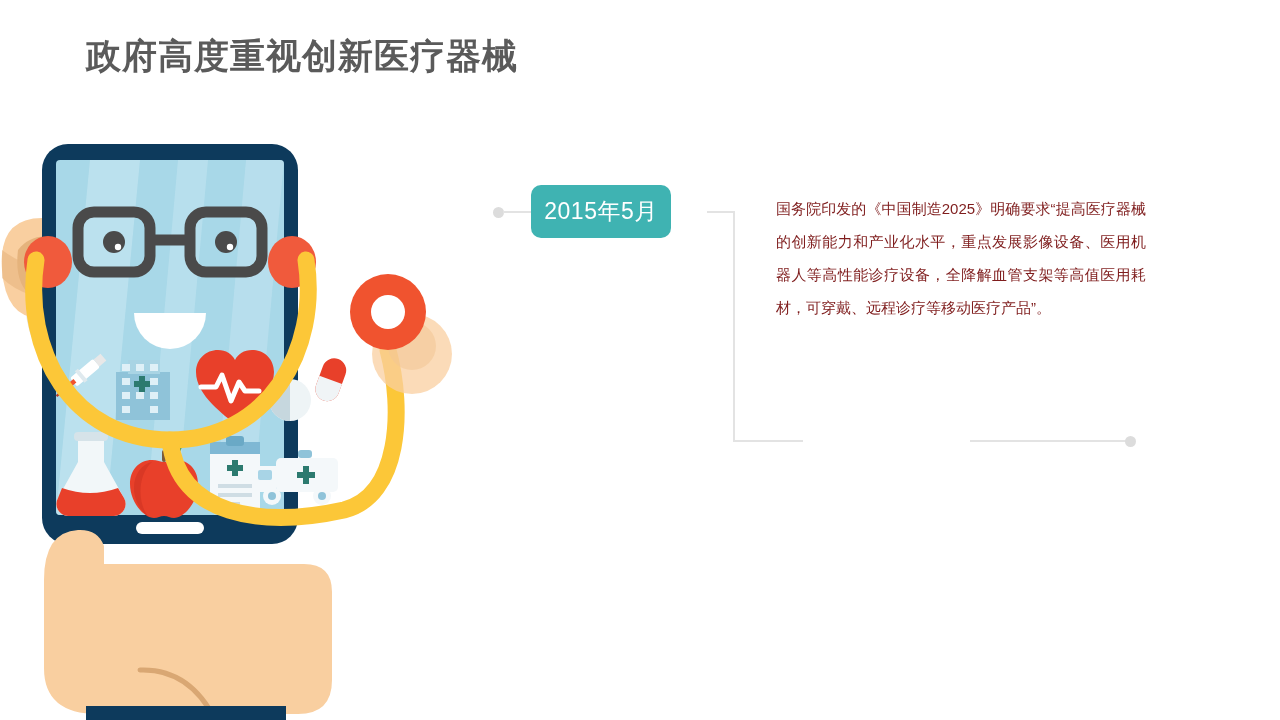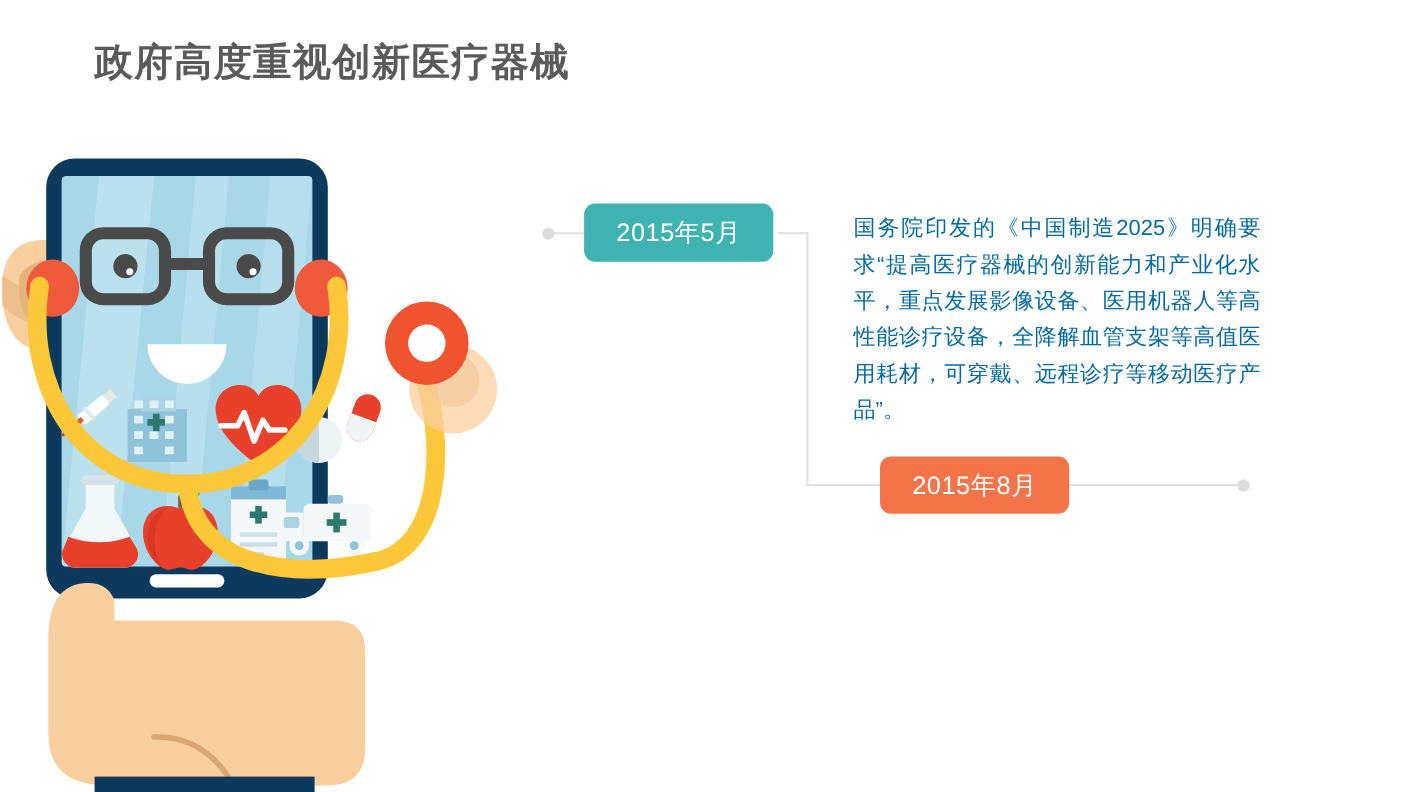--- a/index.html
+++ b/index.html
@@ -61,36 +61,36 @@
     align-items: center;
     justify-content: center;
     border-radius: 10px;
     color: #ffffff;
     font-size: 23px;
     letter-spacing: 0.5px;
     white-space: nowrap;
   }
   #badge-may {
     left: 531px; top: 185px;
-    width: 172px; height: 53px;
+    width: 140px; height: 53px;
     background: #3fb3b2;
   }
   #badge-aug {
     left: 800px; top: 415px;
     width: 172px; height: 52px;
     background: #f4744a;
   }
 
   
   .para {
     position: absolute;
     width: 370px;
-    font-size: 20px;
+    font-size: 15px;
     line-height: 33px;
-    color: #0369a1;
+    color: #7f1d1d;
     text-align: justify;
     text-justify: inter-ideograph;
   }
   #para-1 { left: 776px; top: 192px; }
   #para-2 { left: 776px; top: 500px; }
 </style>
 </head>
 <body>
 
 <div id="slide">
@@ -262,18 +262,17 @@
   <div class="conn-dot" id="conn-dot-1"></div>
   <div class="conn-line" id="conn-line-1"></div>
   <div class="conn-line" id="conn-line-2"></div>
   <div class="conn-line" id="conn-line-3"></div>
   <div class="conn-line" id="conn-line-4"></div>
   <div class="conn-line" id="conn-line-5"></div>
   <div class="conn-dot" id="conn-dot-2"></div>
 
   <div class="badge" id="badge-may">2015年5月</div>
 
-  <div class="badge" id="badge-aug">2015年8月</div>
 
   <div class="para" id="para-1">国务院印发的《中国制造2025》明确要求“提高医疗器械的创新能力和产业化水平，重点发展影像设备、医用机器人等高性能诊疗设备，全降解血管支架等高值医用耗材，可穿戴、远程诊疗等移动医疗产品”。</div>
 
 
 </div>
 
 </body></html>

